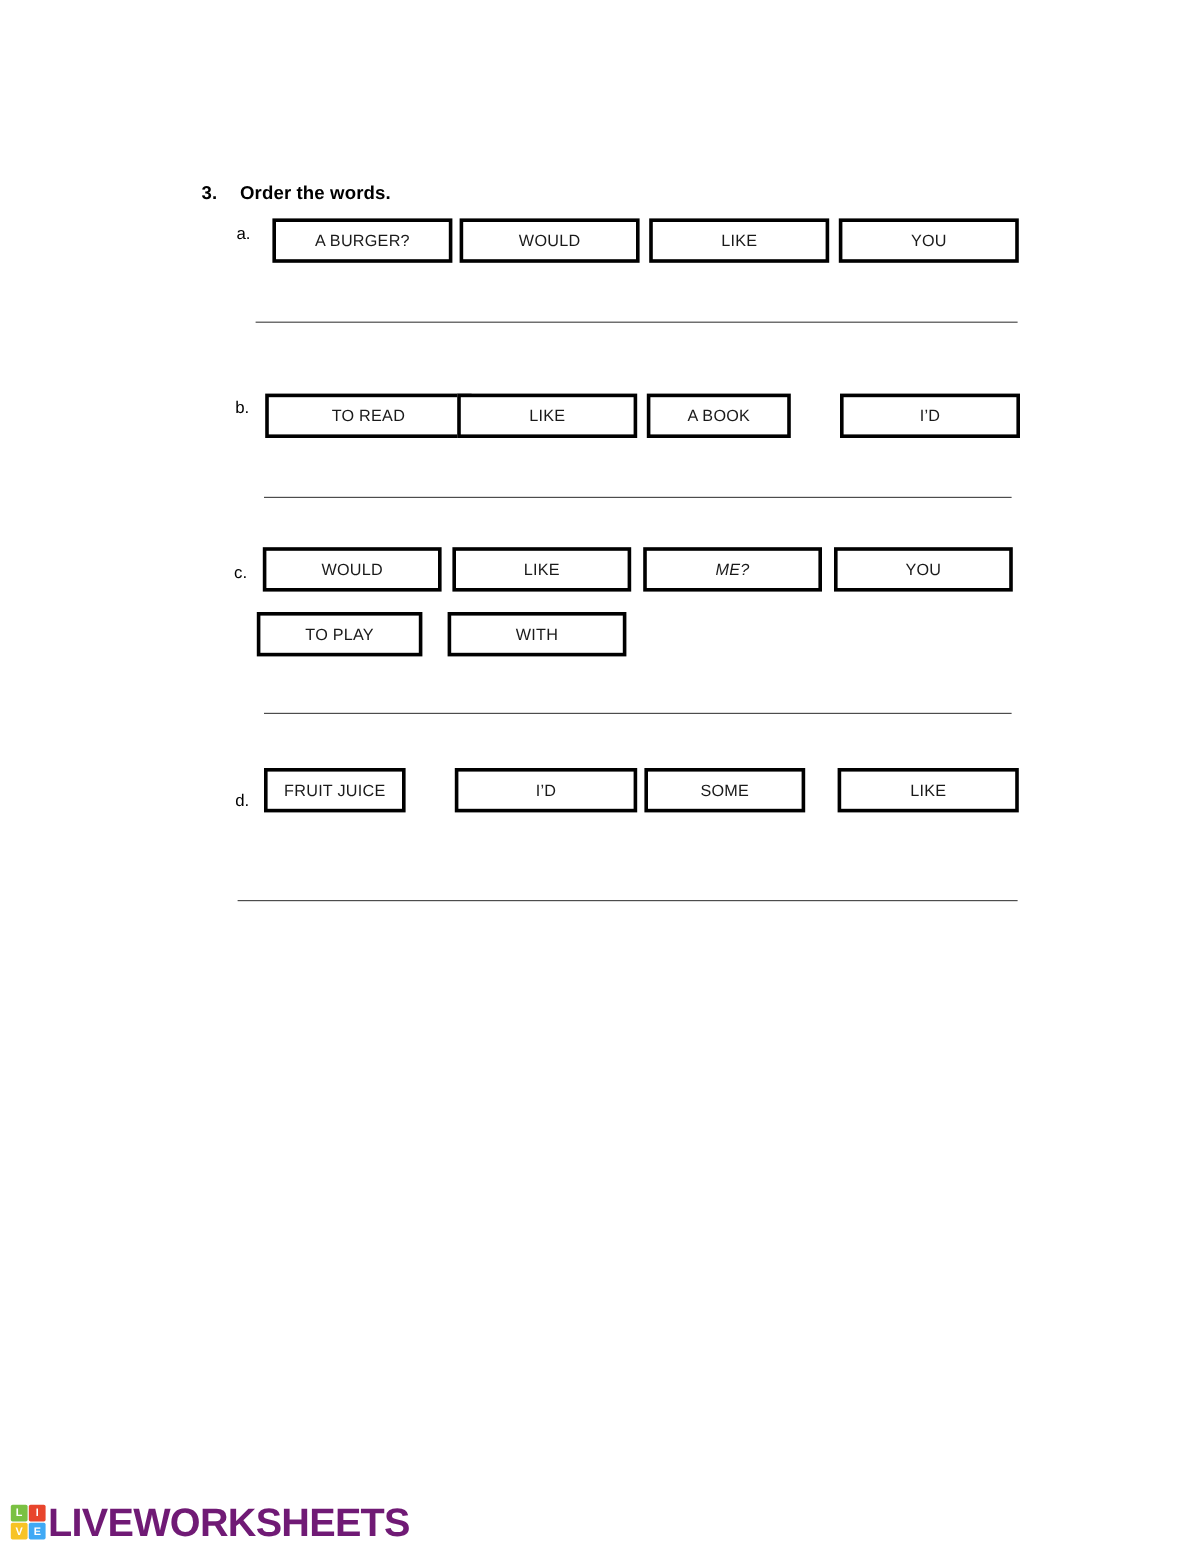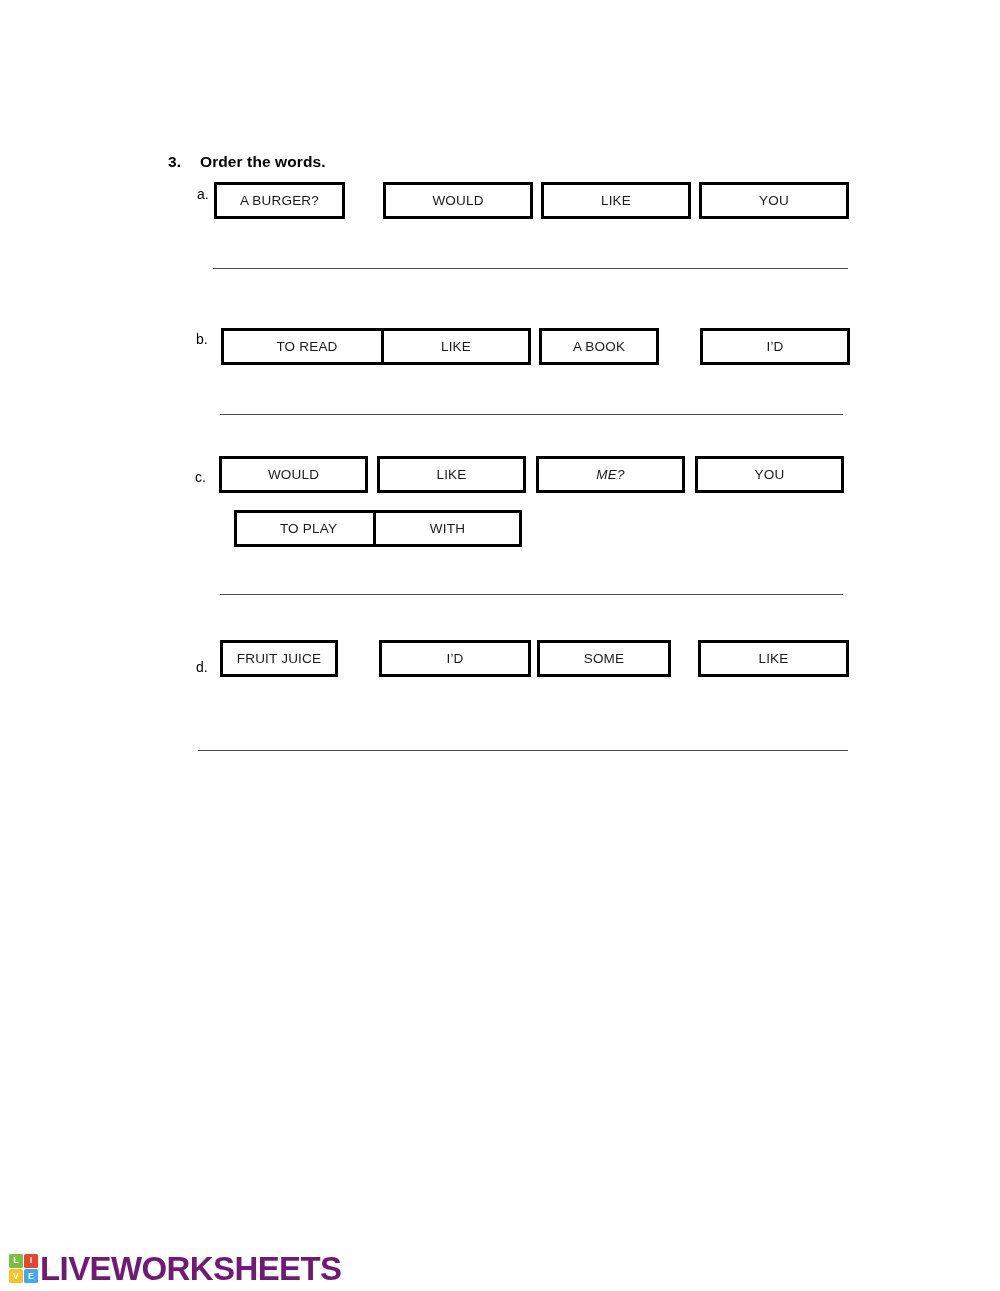--- a/index.html
+++ b/index.html
@@ -118,21 +118,21 @@
 <div class="sheet">
 
   <div class="exercise-heading">
     <span class="exercise-number">3.</span>
     <span class="exercise-title">Order the words.</span>
   </div>
 
   <div id="items-container">
       <div class="item-letter" style="left: 197px; top: 187px;">a.</div>
       <div class="word-row" style="top: 182px; left: 0px;">
-        <div class="word-box" style="position: absolute; left: 214px; width: 131px; text-align: center;">A BURGER?</div>
+        <div class="word-box" style="position: absolute; left: 227px; width: 150px; text-align: center;">A BURGER?</div>
         <div class="word-box" style="position: absolute; left: 383px; width: 150px;">WOULD</div>
         <div class="word-box" style="position: absolute; left: 541px; width: 150px;">LIKE</div>
         <div class="word-box" style="position: absolute; left: 699px; width: 150px;">YOU</div>
       </div>
       <div class="answer-line" style="left: 213px; top: 268px; width: 635px;"></div>
       <div class="item-letter" style="left: 196px; top: 332px;">b.</div>
       <div class="word-row" style="top: 328px; left: 0px;">
         <div class="word-box" style="position: absolute; left: 221px; width: 172px;">TO READ</div>
         <div class="word-box" style="position: absolute; left: 381px; width: 150px;">LIKE</div>
         <div class="word-box" style="position: absolute; left: 539px; width: 120px;">A BOOK</div>
@@ -140,21 +140,21 @@
       </div>
       <div class="answer-line" style="left: 220px; top: 414px; width: 623px;"></div>
       <div class="item-letter" style="left: 195px; top: 470px;">c.</div>
       <div class="word-row" style="top: 456px; left: 0px;">
         <div class="word-box" style="position: absolute; left: 219px; width: 149px;">WOULD</div>
         <div class="word-box" style="position: absolute; left: 377px; width: 149px;">LIKE</div>
         <div class="word-box" style="position: absolute; left: 536px; width: 149px; font-style: italic;">ME?</div>
         <div class="word-box" style="position: absolute; left: 695px; width: 149px;">YOU</div>
       </div>
       <div class="word-row" style="top: 510px; left: 0px;">
-        <div class="word-box" style="position: absolute; left: 234px; width: 149px;">TO PLAY</div>
+        <div class="word-box" style="position: absolute; left: 214px; width: 138px;">TO PLAY</div>
         <div class="word-box" style="position: absolute; left: 373px; width: 149px;">WITH</div>
       </div>
       <div class="answer-line" style="left: 220px; top: 594px; width: 623px;"></div>
       <div class="item-letter" style="left: 196px; top: 660px;">d.</div>
       <div class="word-row" style="top: 640px; left: 0px;">
         <div class="word-box" style="position: absolute; left: 220px; width: 118px;">FRUIT JUICE</div>
         <div class="word-box" style="position: absolute; left: 379px; width: 152px;">I’D</div>
         <div class="word-box" style="position: absolute; left: 537px; width: 134px;">SOME</div>
         <div class="word-box" style="position: absolute; left: 698px; width: 151px;">LIKE</div>
       </div>

